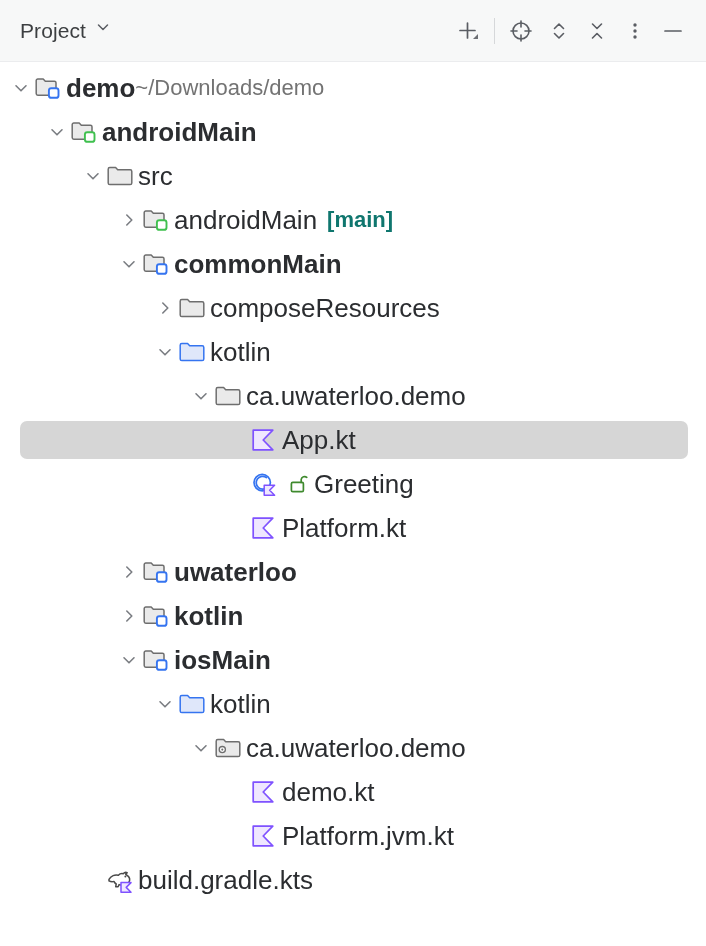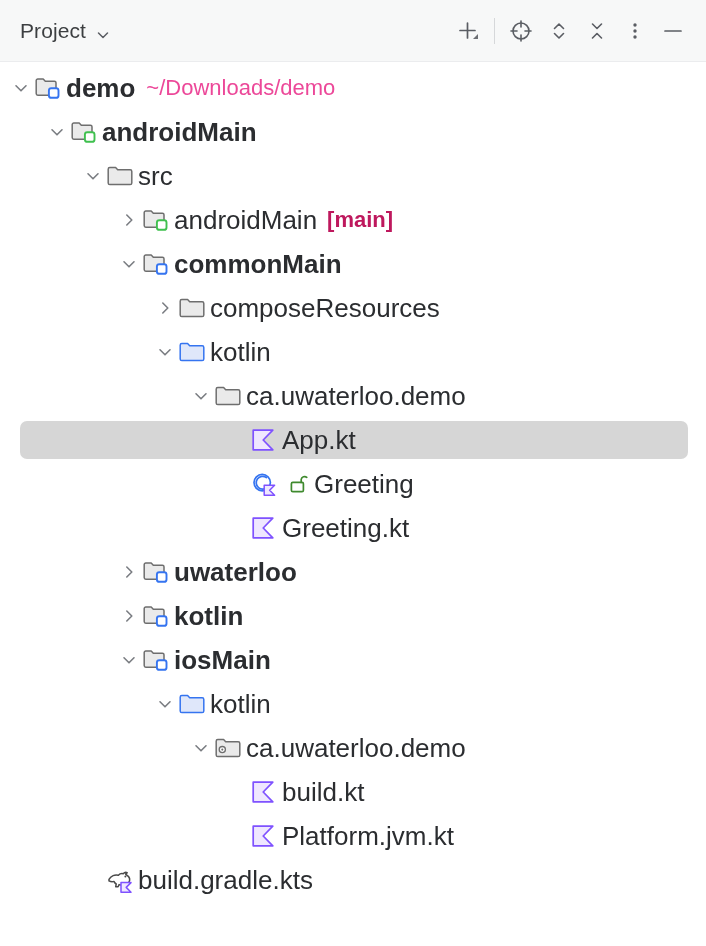--- a/index.html
+++ b/index.html
@@ -21,21 +21,21 @@
     height: 62px;
     box-sizing: border-box;
     background: #f7f8f8;
     border-bottom: 1px solid #ebecee;
     display: flex;
     align-items: center;
     padding: 0 14px 0 20px;
   }
   #tool-title-group {
     display: flex;
-    align-items: flex-end;
+    align-items: flex-start;
     gap: 9px;
     cursor: default;
   }
   #tool-title {
     font-size: 21px;
     color: #3c3f41;
     letter-spacing: 0.1px;
   }
   .tb-spacer { flex: 1 1 auto; }
 
@@ -106,22 +106,21 @@
   .label {
     font-size: 26px;
     color: #2b2d30;
     position: relative;
     z-index: 2;
     line-height: 1;
   }
   .label.bold { font-weight: bold; }
   .label-extra {
     font-size: 22px;
-    color: #ec4899;
-    margin-left: 11px;
+    color: #737373;
     position: relative;
     z-index: 2;
     line-height: 1;
   }
   .badge-lock {
     margin-left: 6px;
     margin-right: 4px;
     display: flex;
     align-items: center;
     position: relative;
@@ -251,21 +250,21 @@
     <path d="M7.8 5 L12.8 10 L7.8 15" stroke="#7a7d82" stroke-width="1.6" stroke-linecap="round" stroke-linejoin="round"></path>
   </svg>
       </div>
       <div class="icon-slot">
         <svg width="28" height="24" viewBox="0 0 28 24" fill="none">
     <path d="M2.2 4.6 a1.6 1.6 0 0 1 1.6-1.6 H9.2 l2.1 2.2 H20.4 a1.6 1.6 0 0 1 1.6 1.6 V17.6 a1.6 1.6 0 0 1 -1.6 1.6 H3.8 A1.6 1.6 0 0 1 2.2 17.6 Z" fill="#eaeaea" stroke="#6e6e6e" stroke-width="1.5" stroke-linejoin="round"></path>
     <rect x="14.9" y="12.2" width="9.6" height="9.6" rx="2.4" fill="#ffffff" stroke="#3fc04e" stroke-width="1.9"></rect>
   </svg>
       </div>
       <span class="label">androidMain</span>
-      <span class="label-extra" style="color: #be185d; font-weight: bold; margin-left: 10px;">[main]</span>
+      <span class="label-extra" style="color: #0f766e; font-weight: bold; margin-left: 10px;">[main]</span>
     </div>
     <div class="row">
       <div class="rowbg"></div>
       <div class="indent" style="width: 116px;"></div>
       <div class="twisty">
         <svg width="20" height="20" viewBox="0 0 20 20" fill="none">
     <path d="M5 7.8 L10 12.8 L15 7.8" stroke="#7a7d82" stroke-width="1.6" stroke-linecap="round" stroke-linejoin="round"></path>
   </svg>
       </div>
       <div class="icon-slot">
@@ -353,21 +352,21 @@
     </div>
     <div class="row">
       <div class="rowbg"></div>
       <div class="indent" style="width: 224px;"></div>
       <div class="twisty"></div>
       <div class="icon-slot">
         <svg width="26" height="26" viewBox="0 0 26 26" fill="none">
     <path d="M3.2 3.2 H22.8 L13.2 13 L22.8 22.8 H3.2 Z" fill="#efe7ff" stroke="#7f52ff" stroke-width="1.7" stroke-linejoin="round"></path>
   </svg>
       </div>
-      <span class="label">Greeting.kt</span>
+      <span class="label">Platform.kt</span>
     </div>
     <div class="row">
       <div class="rowbg"></div>
       <div class="indent" style="width: 116px;"></div>
       <div class="twisty">
         <svg width="20" height="20" viewBox="0 0 20 20" fill="none">
     <path d="M7.8 5 L12.8 10 L7.8 15" stroke="#7a7d82" stroke-width="1.6" stroke-linecap="round" stroke-linejoin="round"></path>
   </svg>
       </div>
       <div class="icon-slot">
@@ -444,21 +443,21 @@
     </div>
     <div class="row">
       <div class="rowbg"></div>
       <div class="indent" style="width: 224px;"></div>
       <div class="twisty"></div>
       <div class="icon-slot">
         <svg width="26" height="26" viewBox="0 0 26 26" fill="none">
     <path d="M3.2 3.2 H22.8 L13.2 13 L22.8 22.8 H3.2 Z" fill="#efe7ff" stroke="#7f52ff" stroke-width="1.7" stroke-linejoin="round"></path>
   </svg>
       </div>
-      <span class="label">build.kt</span>
+      <span class="label">demo.kt</span>
     </div>
     <div class="row">
       <div class="rowbg"></div>
       <div class="indent" style="width: 224px;"></div>
       <div class="twisty"></div>
       <div class="icon-slot">
         <svg width="26" height="26" viewBox="0 0 26 26" fill="none">
     <path d="M3.2 3.2 H22.8 L13.2 13 L22.8 22.8 H3.2 Z" fill="#efe7ff" stroke="#7f52ff" stroke-width="1.7" stroke-linejoin="round"></path>
   </svg>
       </div>

